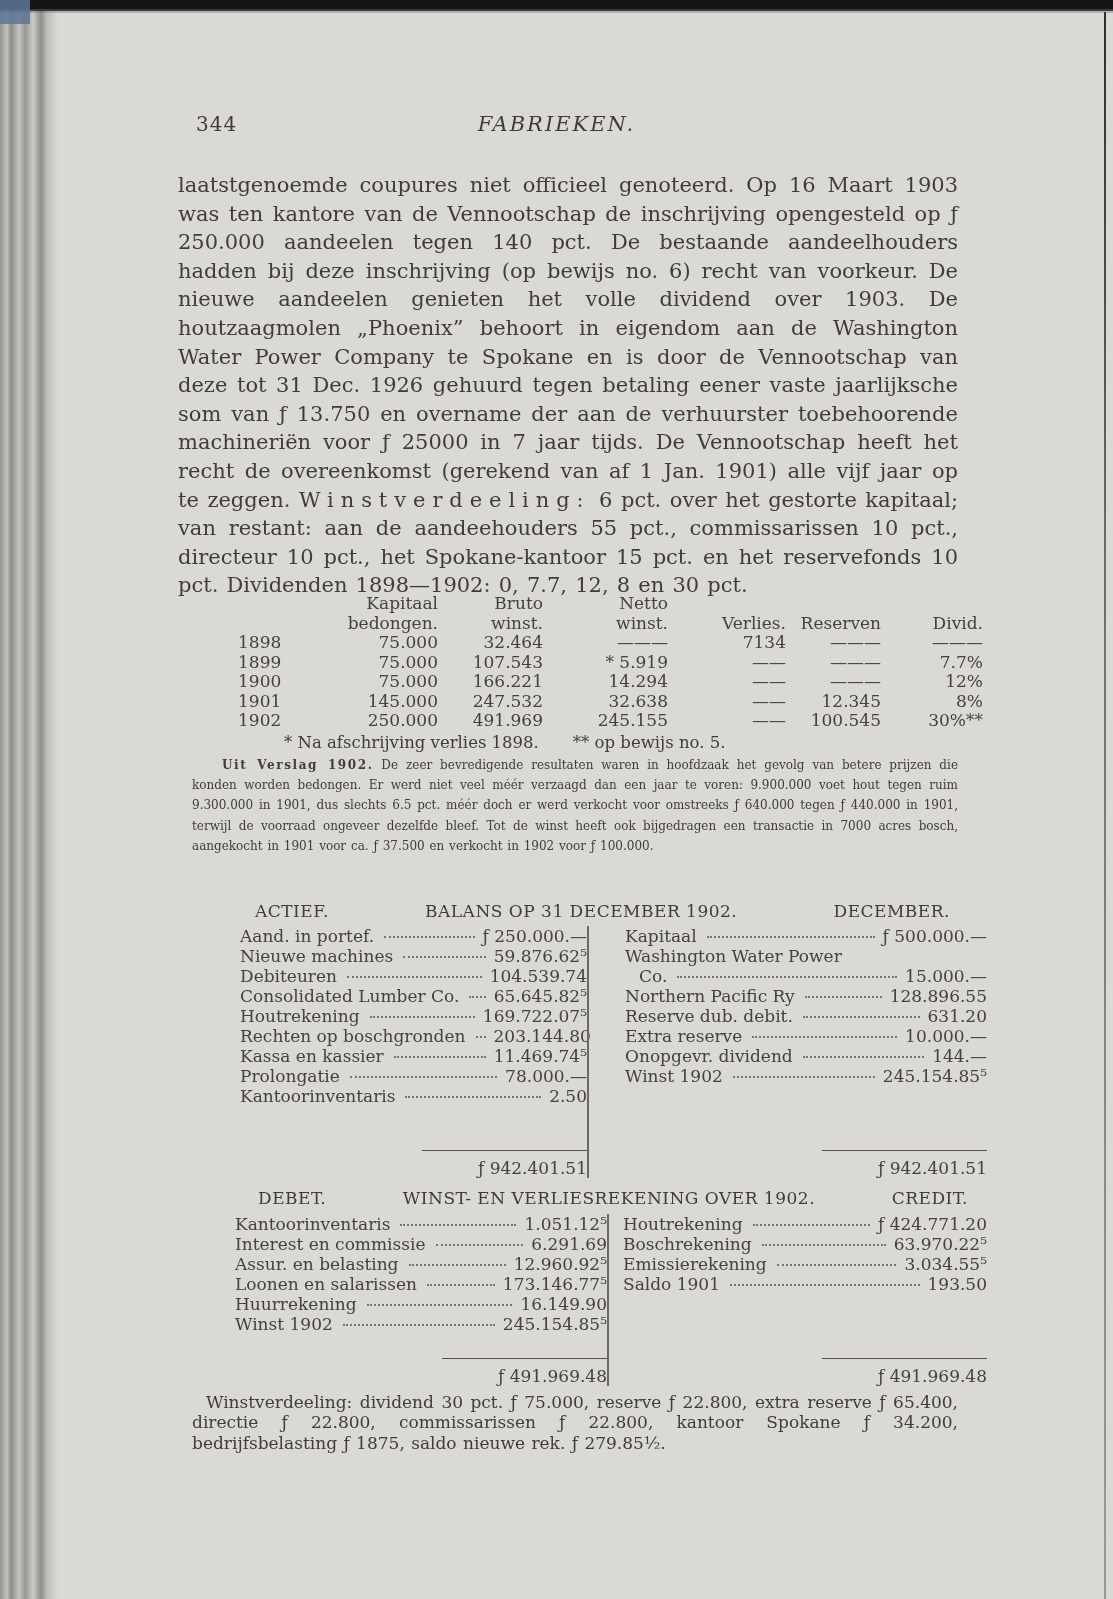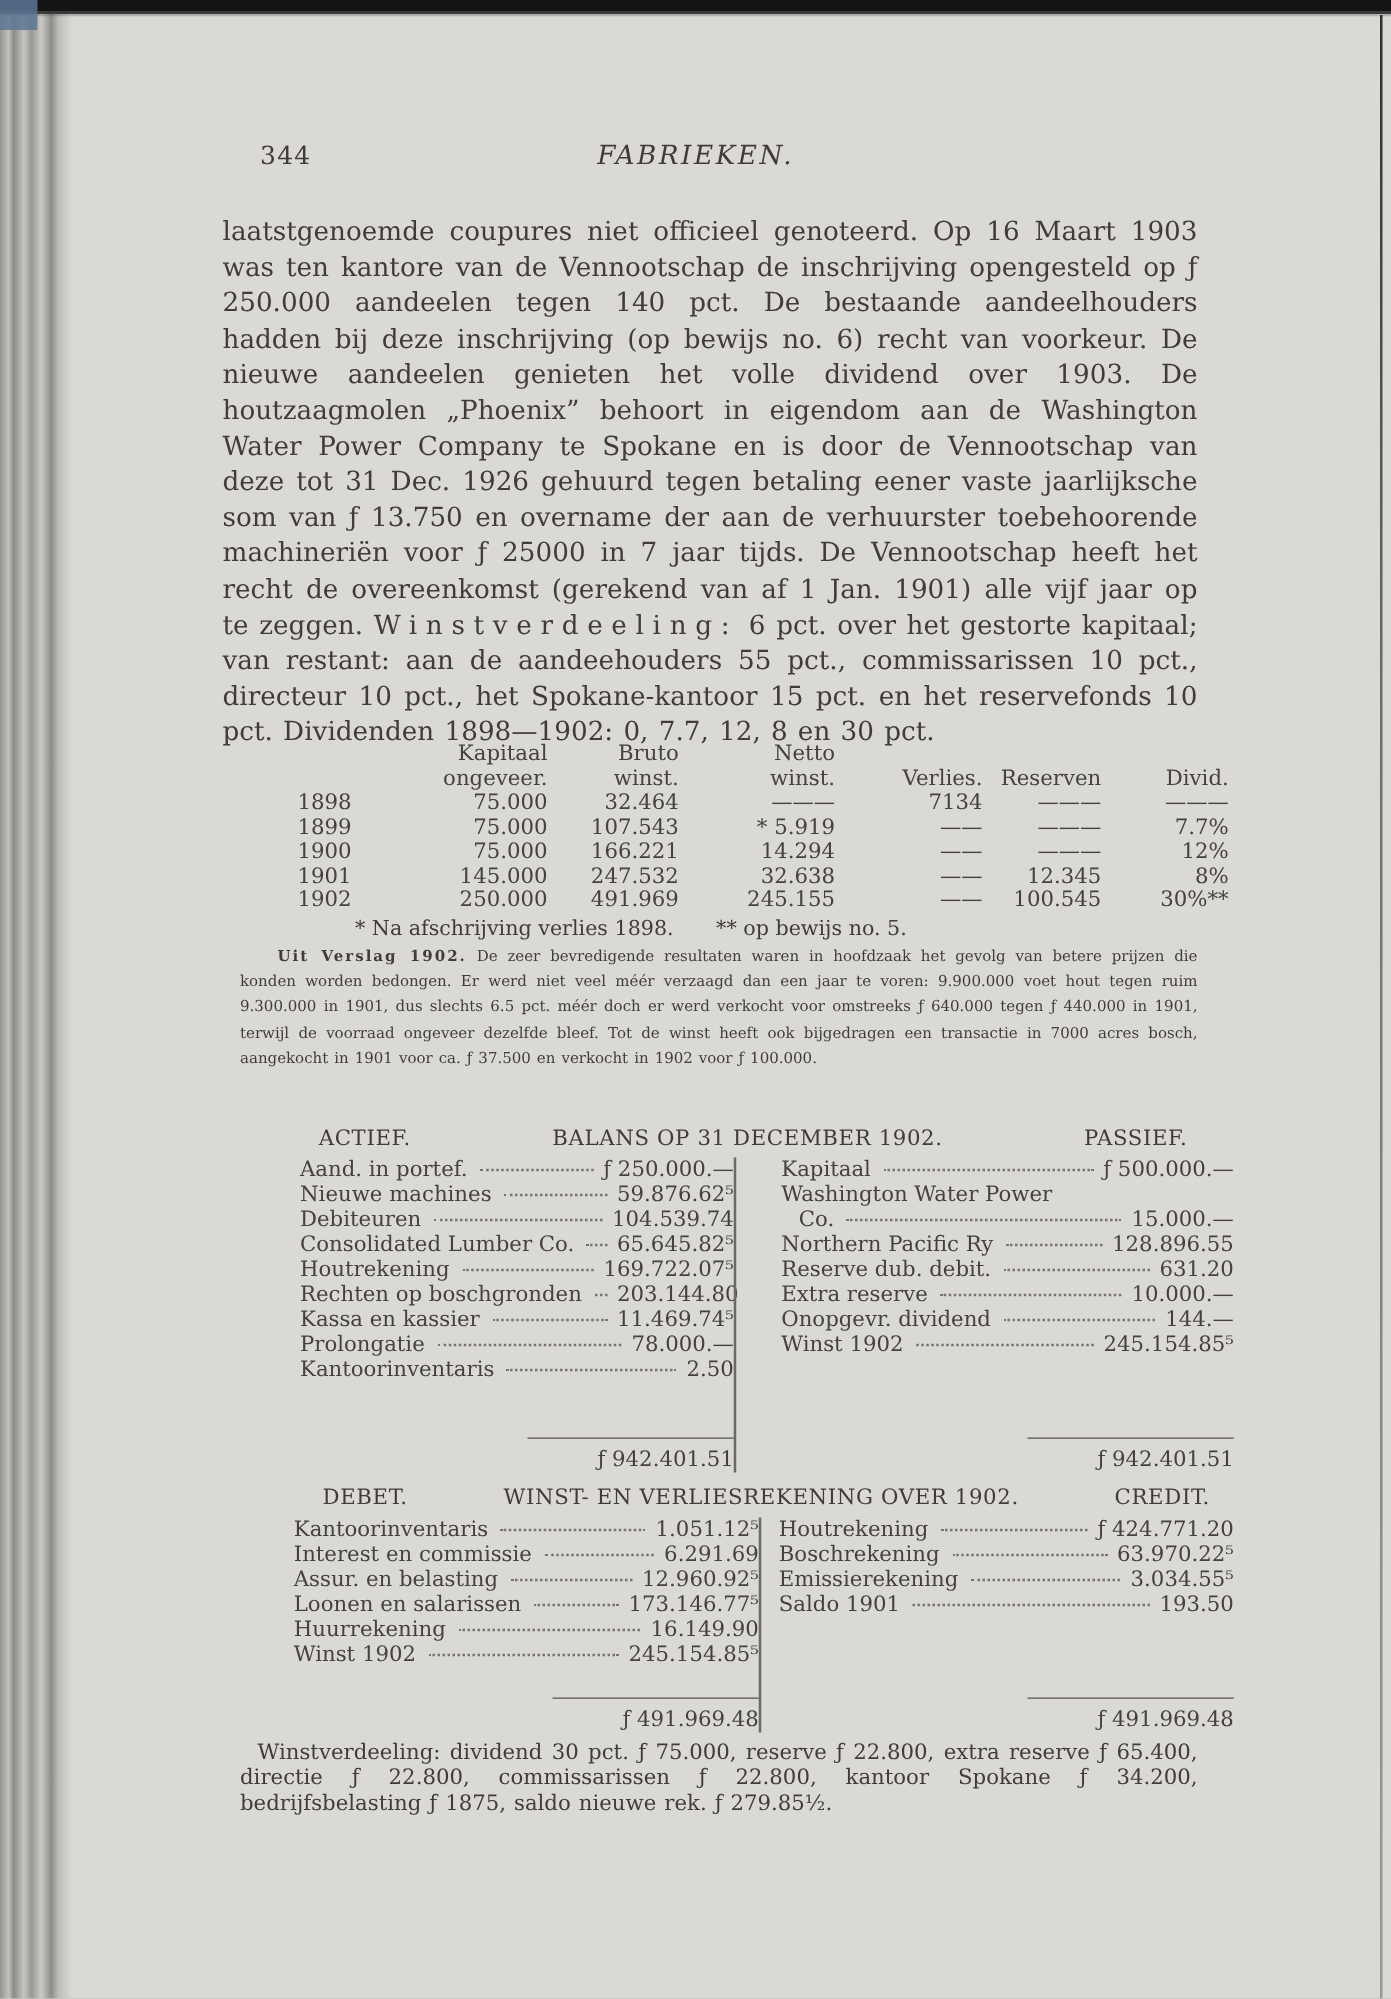--- a/index.html
+++ b/index.html
@@ -17,21 +17,21 @@
   .scan-corner-blue{position:absolute;top:0;left:0;width:30px;height:24px;background:#5d7795;opacity:.85;}
   .scan-left{position:absolute;top:10px;left:0;width:58px;height:1589px;
     background:linear-gradient(90deg,#96948f 0,#c2c1bd 7px,#8d8b87 11px,#c6c5c1 19px,#9a9894 25px,#cbcac6 33px,#8f8d89 41px,#bfbeba 47px,#dad9d5 58px);}
   .scan-right{position:absolute;top:12px;right:7px;width:2px;height:1587px;
     background:linear-gradient(180deg,#2e2d2b,#6f6d69 35%,#8a8884 70%,#9b9995);}
 
   .sec{position:absolute;left:0;width:1113px;}
 
   
   .sec-header{top:112px;height:30px;}
-  .page-number{position:absolute;left:196px;top:0;font-size:20px;letter-spacing:1px;margin-left:12px;}
+  .page-number{position:absolute;left:196px;top:0;font-size:20px;letter-spacing:1px;}
   .running-title{position:absolute;left:0;width:1113px;text-align:center;top:0;
     font-size:21px;font-style:italic;letter-spacing:2px;}
 
   
   .sec-intro{top:171px;left:178px;width:780px;
     font-size:21px;line-height:28.6px;text-align:justify;word-spacing:1.5px;}
   .spaced{letter-spacing:.33em;}
 
   
   .sec-divtable{top:594px;}
@@ -116,21 +116,21 @@
         <td class="yr"></td>
         <td class="r">Kapitaal</td>
         <td class="r">Bruto</td>
         <td class="r">Netto</td>
         <td class="r"></td>
         <td class="r"></td>
         <td class="r"></td>
       </tr>
       <tr>
         <td class="yr"></td>
-        <td class="r">ongeveer.</td>
+        <td class="r">bedongen.</td>
         <td class="r">winst.</td>
         <td class="r">winst.</td>
         <td class="r">Verlies.</td>
         <td class="r">Reserven</td>
         <td class="r">Divid.</td>
       </tr>
       <tr>
         <td class="yr">1898</td>
         <td class="r">75.000</td>
         <td class="r">32.464</td>
@@ -180,21 +180,21 @@
     <div class="footnotes">
       <span>* Na afschrijving verlies 1898.</span><span>** op bewijs no. 5.</span>
     </div>
   </div>
 
   <div class="sec sec-verslag"><span class="verslag-lead">Uit Verslag 1902.</span><span> De zeer bevredigende resultaten waren in hoofdzaak het gevolg van betere prijzen die konden worden bedongen. Er werd niet veel méér verzaagd dan een jaar te voren: 9.900.000 voet hout tegen ruim 9.300.000 in 1901, dus slechts 6.5 pct. méér doch er werd verkocht voor omstreeks ƒ 640.000 tegen ƒ 440.000 in 1901, terwijl de voorraad ongeveer dezelfde bleef. Tot de winst heeft ook bijgedragen een transactie in 7000 acres bosch, aangekocht in 1901 voor ca. ƒ 37.500 en verkocht in 1902 voor ƒ 100.000.</span></div>
 
   <div class="sec sec-balans-head split-head">
     <span>ACTIEF.</span>
     <span>BALANS OP 31 DECEMBER 1902.</span>
-    <span>PASSIEF.</span>
+    <span>DECEMBER.</span>
   </div>
 
   <div class="sec sec-balans">
     <div class="ledger">
       <div class="lcol">
         <div class="lrow">
             <span class="lbl">Aand. in portef.</span>
             <span class="leader"></span>
             <span class="amt">ƒ 250.000.—</span>
           </div>

